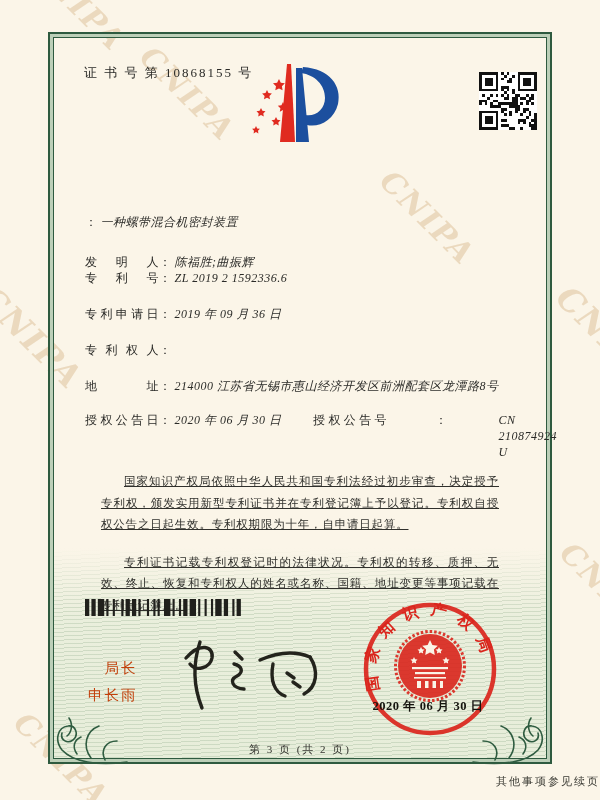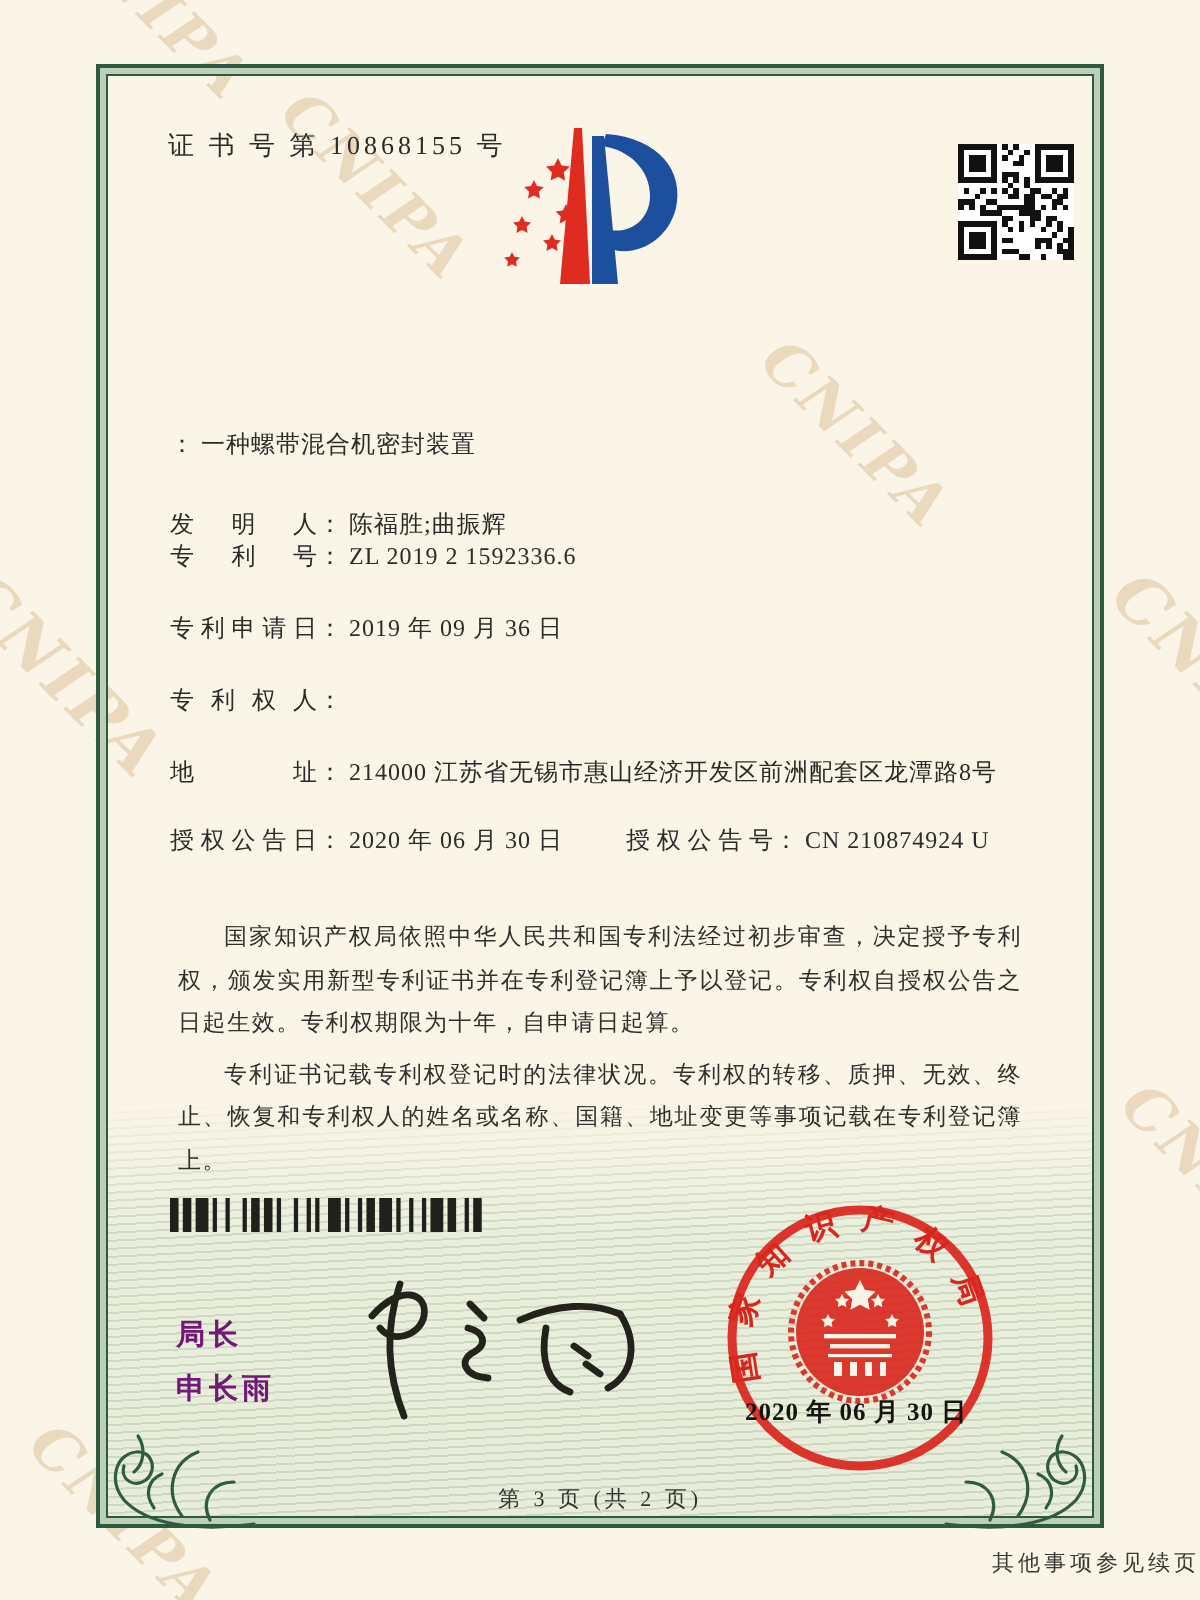--- a/index.html
+++ b/index.html
@@ -27,31 +27,31 @@
   .content{position:absolute;inset:0;z-index:3;}
 
   .certno{position:absolute;left:84px;top:64px;font-size:13px;letter-spacing:2px;color:#2b2b28;}
   .title{position:absolute;left:0;top:143px;width:100%;text-align:center;font-size:33px;
          font-weight:700;letter-spacing:7px;color:#1d1d1a;}
 
   .fields{position:absolute;left:85px;top:214px;width:432px;font-size:12px;color:#2b2b28;}
   .row{display:flex;line-height:16px;letter-spacing:.5px;}
   .fl{display:inline-block;width:74px;text-align:justify;text-align-last:justify;flex:none;}
   .colon{flex:none;}
-  .fv{flex:1;margin-left:3px;}
+  .fv{flex:1;margin-left:3px;font-style:italic;}
   .g1{display:flex;width:228px;flex:none;}
-  .g2{display:flex;flex:1;}
+  .g2{display:flex;flex:1;gap:48px;}
   .mb1{margin-bottom:24px}.mb2{}.mb3{margin-bottom:20px}.mb4{margin-bottom:18px}
 
   .body-text{position:absolute;left:85px;top:455px;width:430px;font-size:11.5px;line-height:21.5px;
              letter-spacing:.8px;color:#30302c;text-align:justify;}
-  .body-text p{margin:4px;text-indent:2em;}
-
-  .officer{position:absolute;left:88px;top:655px;font-size:14.5px;font-weight:700;
-           color:#701a75;line-height:27px;letter-spacing:2px;}
+  .body-text p{margin:16px;text-indent:2em;text-decoration:underline;}
+
+  .officer{position:absolute;left:88px;top:655px;font-size:14.5px;font-weight:400;
+           color:#c2410c;line-height:27px;letter-spacing:2px;text-align:right;}
 
   .seal-date{position:absolute;left:372px;top:698px;width:112px;text-align:center;
              font-size:12.5px;font-weight:700;letter-spacing:.5px;color:#15140f;z-index:4;}
 
   .pagefoot{position:absolute;left:0;top:742px;width:100%;text-align:center;font-size:11px;
             letter-spacing:2px;color:#33332e;}
   .contnote{position:absolute;left:0;top:774px;width:100%;text-align:right;font-size:11px;
             letter-spacing:2px;color:#3a3a33;}
 
   svg{display:block;}

